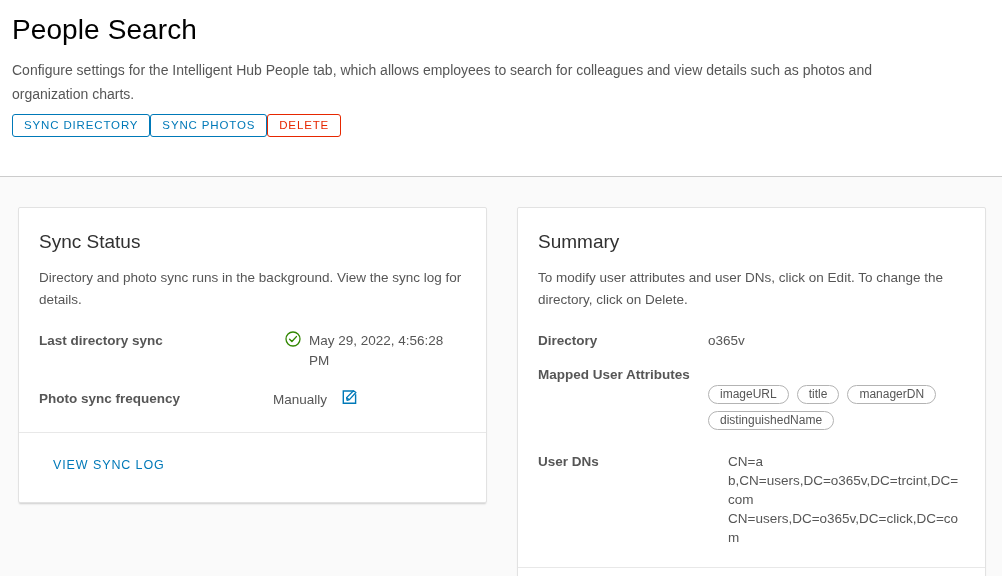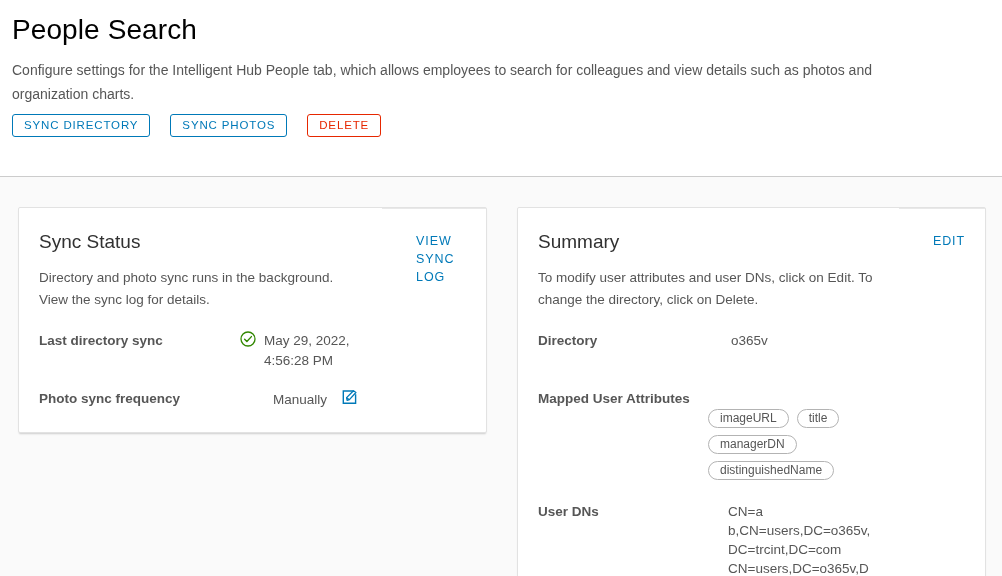--- a/index.html
+++ b/index.html
@@ -31,21 +31,21 @@
   .page-desc {
     margin: 10px 0 0 0;
     padding: 0 12px;
     font-size: 14px;
     color: #565656;
     line-height: 24px;
     max-width: 950px;
   }
   .btn-row {
     display: flex;
-    gap: 20px;
+    gap: 0;
     padding: 8px 14px 0 12px;
   }
   .btn {
     display: inline-flex;
     align-items: center;
     justify-content: center;
     height: 23px;
     padding: 0 11px;
     border-radius: 3px;
     font-size: 11.5px;
@@ -72,21 +72,21 @@
     gap: 30px;
     padding: 30px 12px 0 18px;
     background: #fafafa;
   }
   .card {
     background: #ffffff;
     border: 1px solid #e2e2e2;
     border-radius: 2px;
     box-shadow: 0 2px 2px -1px rgba(0,0,0,0.18);
     display: flex;
-    flex-direction: row;
+    flex-direction: column;
   }
   .card-left  { width: 469px; }
   .card-right { width: 469px; }
   .card-block {
     padding: 22px 24px 20px 20px;
   }
   .card-title {
     margin: 0;
     font-size: 19px;
     font-weight: 400;
@@ -108,21 +108,21 @@
     margin-bottom: 18px;
   }
   .kv-row:last-child { margin-bottom: 0; gap: 20px; }
   .kv-label {
     font-size: 13.5px;
     font-weight: bold;
     color: #565656;
     line-height: 20px;
     flex: 0 0 auto;
   }
-  .kv-label.w-left  { width: 201px; }
+  .kv-label.w-left  { width: 246px; }
   .kv-label.w-right { width: 170px; }
   .kv-value {
     font-size: 13.5px;
     color: #565656;
     line-height: 20px;
     display: flex;
     align-items: flex-start;
     gap: 8px;
     flex: 1 1 auto;
     min-width: 0;
@@ -228,21 +228,21 @@
     </div>
   </div>
 
   <div class="card card-right">
     <div class="card-block">
       <h2 class="card-title">Summary</h2>
       <p class="card-text">To modify user attributes and user DNs, click on Edit. To change the directory, click on Delete.</p>
 
       <div class="kv-list">
 
-        <div class="kv-row" style="margin-bottom:38px;gap:23px;">
+        <div class="kv-row" style="margin-bottom:14px;">
           <div class="kv-label w-right">Directory</div>
           <div class="kv-value">o365v</div>
         </div>
 
         <div class="kv-row" style="margin-bottom:22px;">
           <div class="kv-label w-right">Mapped User Attributes</div>
           <div class="kv-value">
             <div class="chips">
               <span class="chip">imageURL</span>
               <span class="chip">title</span>

